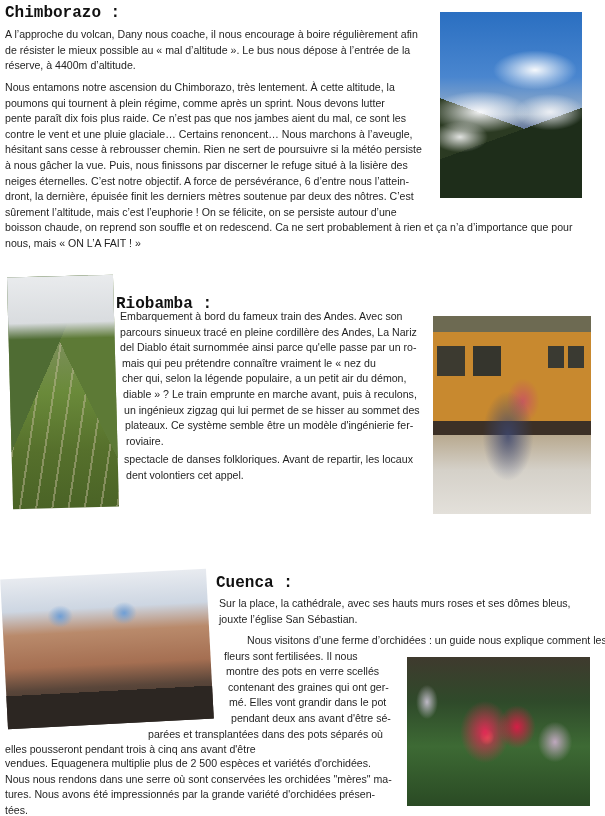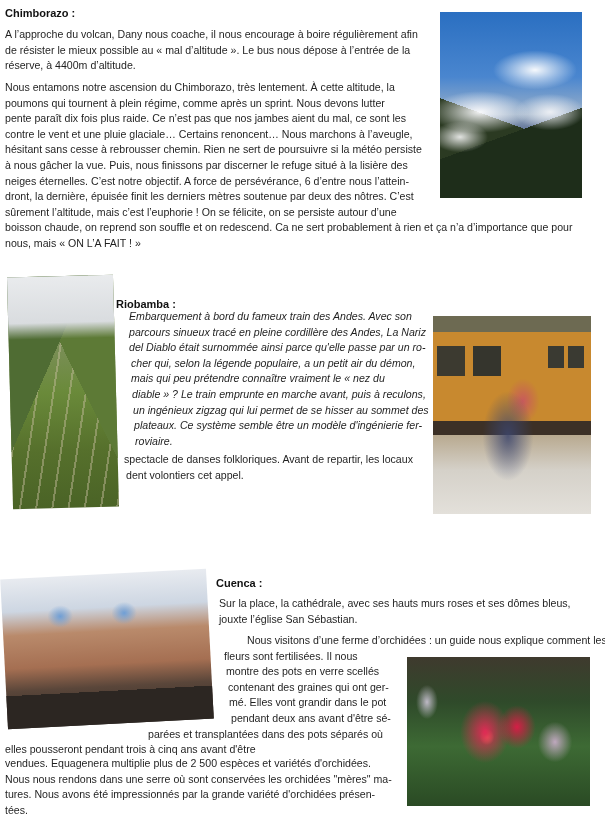--- a/index.html
+++ b/index.html
@@ -2,21 +2,21 @@
 <html><head>
 <meta charset="utf-8">
 <style>
   html, body { margin: 0; padding: 0; background: #ffffff; }
   body {
     width: 605px; height: 816px; position: relative; overflow: hidden;
     font-family: "Liberation Sans", "DejaVu Sans", sans-serif;
     color: #1f1f1f; font-size: 10.6px; line-height: 15.6px;
   }
   .abs { position: absolute; }
-  .title { font-weight: bold; font-size: 11px; color: #111; }
+  .title { font-weight: bold; font-size: 16px; color: #111; font-family: Liberation Mono, monospace; }
   .para { position: absolute; }
   .photo { position: absolute; overflow: hidden; box-sizing: border-box; }
 
   
   .img-chimborazo {
     left: 440px; top: 12px; width: 142px; height: 186px;
     background:
       radial-gradient(ellipse 60px 28px at 95px 58px, rgba(255,255,255,0.95), rgba(255,255,255,0) 70%),
       radial-gradient(ellipse 70px 30px at 40px 100px, rgba(250,250,252,0.97), rgba(255,255,255,0) 70%),
       radial-gradient(ellipse 50px 26px at 110px 100px, rgba(240,242,246,0.95), rgba(255,255,255,0) 70%),
@@ -95,26 +95,26 @@
   <div style="white-space:nowrap;">boisson chaude, on reprend son souffle et on redescend. Ca ne sert probablement à rien et ça n’a d’importance que pour</div>
   <div>nous, mais « ON L’A FAIT ! »</div>
 </div>
 
 <div class="photo img-chimborazo" title="Mountain peak emerging from clouds above green slopes"></div>
 
 <div class="photo img-valley" title="Green Andean valley with zigzag railway"></div>
 
 <div class="abs title" style="left:116px; top:297px;">Riobamba :</div>
 
-<div class="para" style="left:129px; top:309px; width:315px;font-style:italic;">
+<div class="para" style="left:120px; top:309px; width:315px;">
   <div>Embarquement à bord du fameux train des Andes. Avec son</div>
   <div>parcours sinueux tracé en pleine cordillère des Andes, La Nariz</div>
   <div>del Diablo était surnommée ainsi parce qu'elle passe par un ro-</div>
+  <div style="padding-left:2px;">mais qui peu prétendre connaître vraiment le « nez du</div>
   <div style="padding-left:2px;">cher qui, selon la légende populaire, a un petit air du démon,</div>
-  <div style="padding-left:2px;">mais qui peu prétendre connaître vraiment le « nez du</div>
   <div style="padding-left:3px;">diable » ? Le train emprunte en marche avant, puis à reculons,</div>
   <div style="padding-left:4px;">un ingénieux zigzag qui lui permet de se hisser au sommet des</div>
   <div style="padding-left:5px;">plateaux. Ce système semble être un modèle d'ingénierie fer-</div>
   <div style="padding-left:6px;">roviaire.</div>
 </div>
 
 <div class="para" style="left:122px; top:452px; width:310px;">
   <div style="padding-left:2px;">spectacle de danses folkloriques. Avant de repartir, les locaux</div>
   <div style="padding-left:4px;">dent volontiers cet appel.</div>
 </div>

